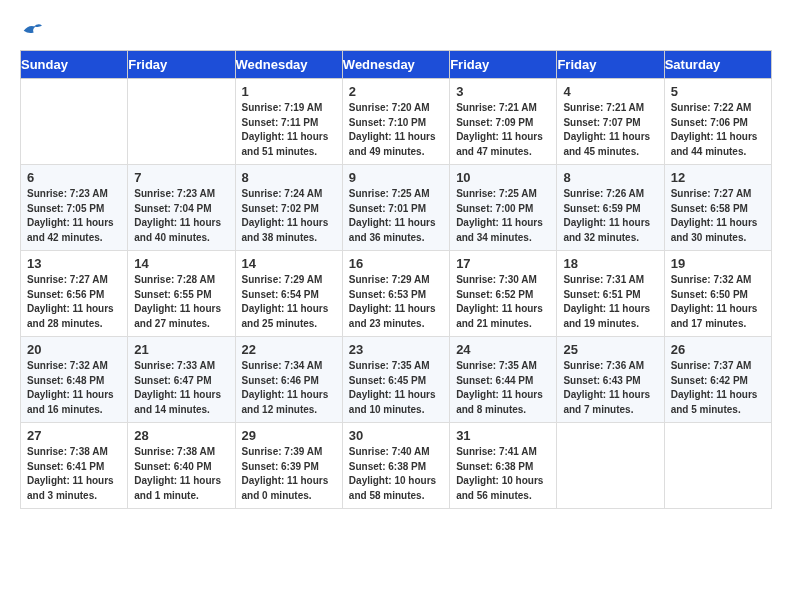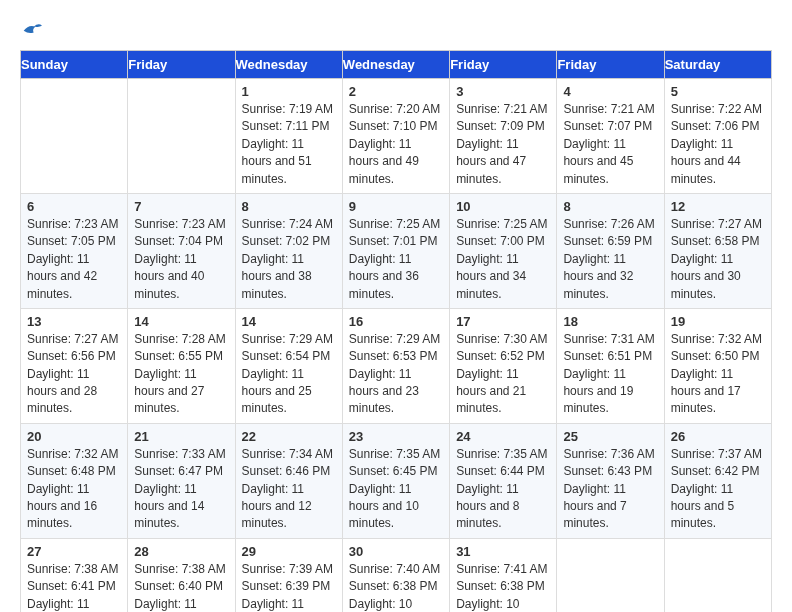--- a/index.html
+++ b/index.html
@@ -74,23 +74,24 @@
     .calendar tr:nth-child(even) td {
       background: #f5f8fc;
     }
     .day-num {
       font-size: 13px;
       font-weight: bold;
       display: block;
       margin-bottom: 2px;
     }
     .day-info {
-      font-size: 12px;
+      font-size: 10px;
       line-height: 1.45;
       color: #333;
+      font-weight: bold;
     }
     .empty-cell {
       background: #fff !important;
     }
   </style>
 </head>
 <body>
 
 <div class="header">
   <div class="logo">

